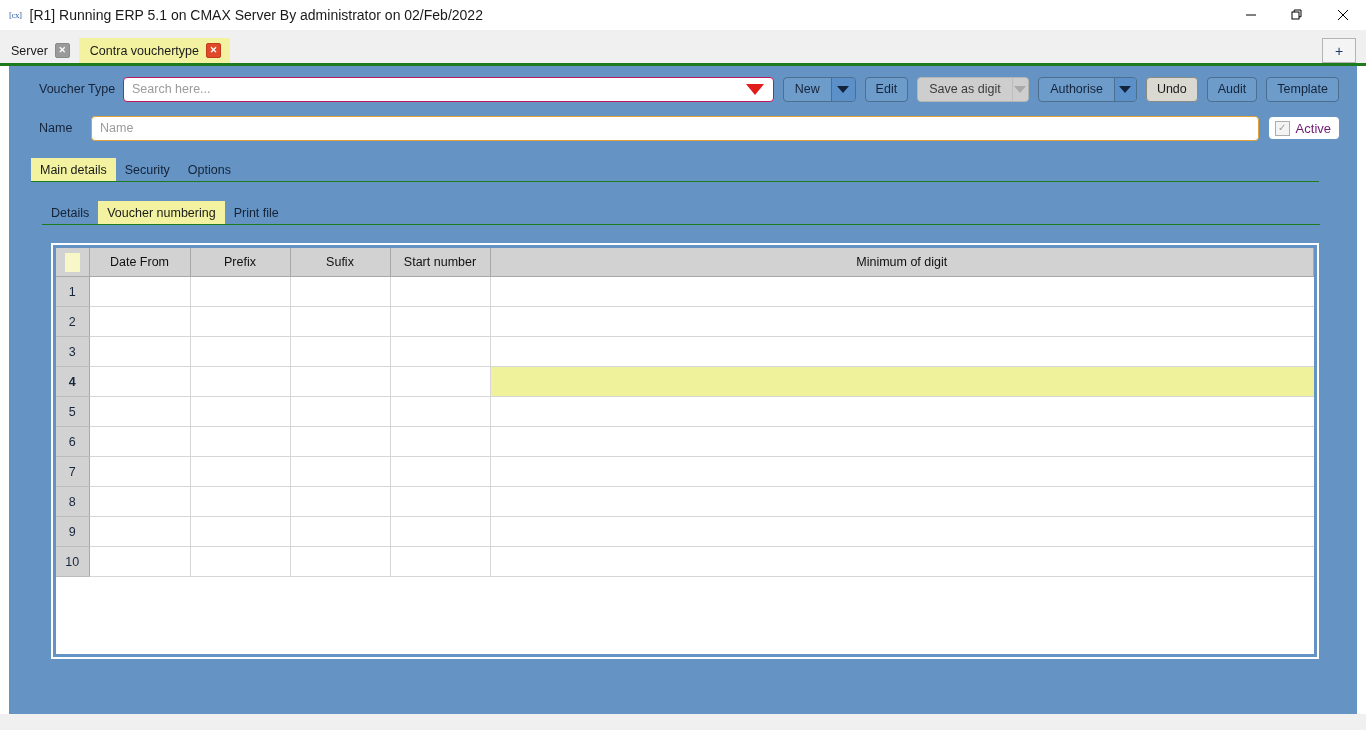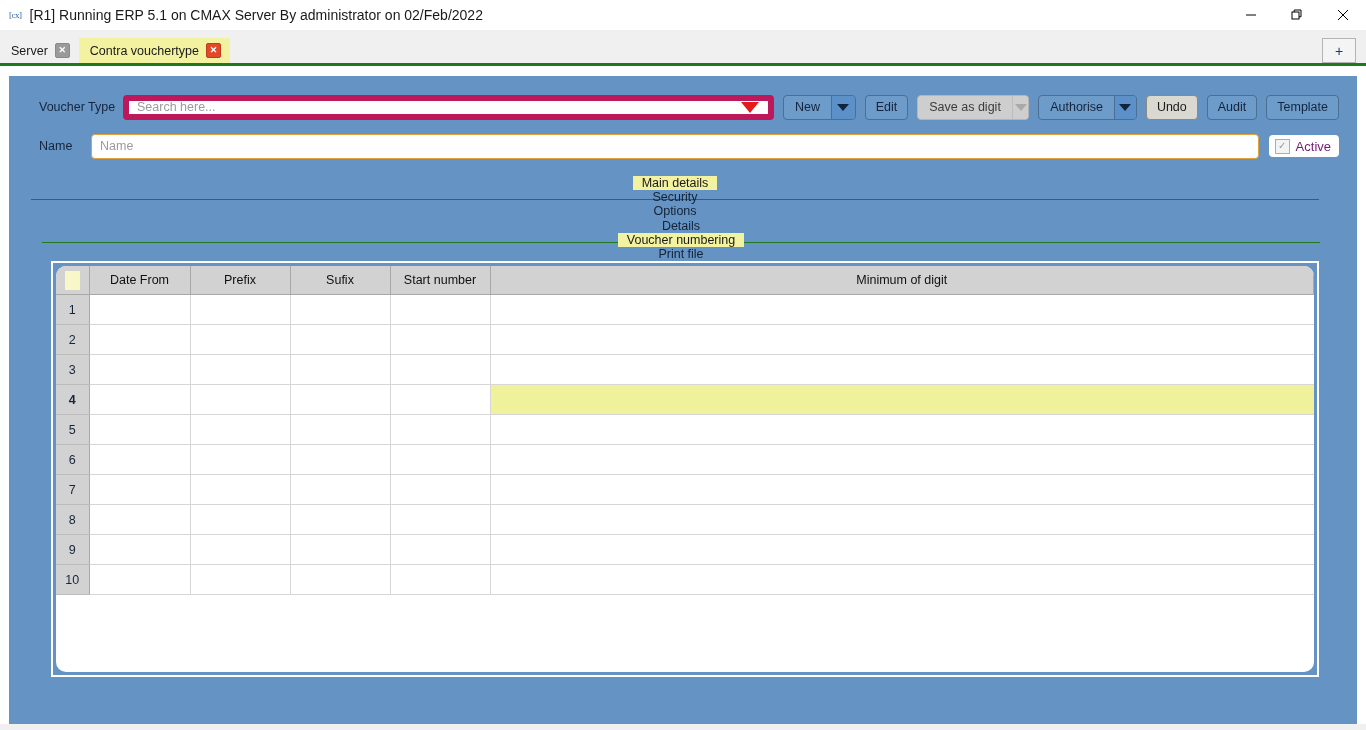--- a/index.html
+++ b/index.html
@@ -115,37 +115,37 @@
     position: relative;
   }
 
   
   .form-row {
     display: flex;
     align-items: center;
     padding-left: 30px;
     padding-right: 18px;
   }
-  .row-vt { height: 46px; padding-top: 8px; margin-top: 10px; }
+  .row-vt { height: 46px; padding-top: 0; }
   .row-name { height: 32px; }
 
   .field-label {
     font-size: 12.5px;
     color: #15253d;
     width: 84px;
     flex: 0 0 auto;
   }
   .field-label.name-lbl { width: 52px; }
 
   .search-box {
     position: relative;
     width: 698px;
     height: 25px;
     background: #ffffff;
-    border: 6px solid #be185d;
+    border: 1px solid #be185d;
     border-radius: 4px;
     display: flex;
     align-items: center;
     box-sizing: border-box;
   }
   .search-box input {
     border: 0;
     outline: none;
     background: transparent;
     flex: 1;
@@ -265,24 +265,23 @@
     border-left: 6px solid transparent;
     border-right: 6px solid transparent;
     border-top: 7px solid #a9a9a9;
   }
 
   
   .tabrow {
     margin-left: 22px;
     margin-right: 38px;
     display: flex;
-    align-items: center;
+    align-items: flex-start;
     border-bottom: 1px solid #1d7a1d;
     height: 23px;
-    flex-direction: column;
   }
   .tabrow.sub { margin-left: 33px; margin-right: 37px; }
   .vtab {
     height: 23px;
     display: flex;
     align-items: center;
     padding: 0 9px;
     font-size: 12.5px;
     color: #132338;
     white-space: nowrap;
@@ -298,21 +297,20 @@
     background: #6593c3;
     padding: 3px;
     box-sizing: border-box;
     height: 416px;
   }
   .grid-inner {
     background: #ffffff;
     height: 100%;
     box-sizing: border-box;
     overflow: hidden;
-    border-radius: 10px;
   }
   table.grid {
     border-collapse: collapse;
     width: 100%;
     table-layout: fixed;
     font-size: 12.5px;
   }
   table.grid th {
     background: #d2d2d2;
     border-right: 1px solid #a8a8a8;

